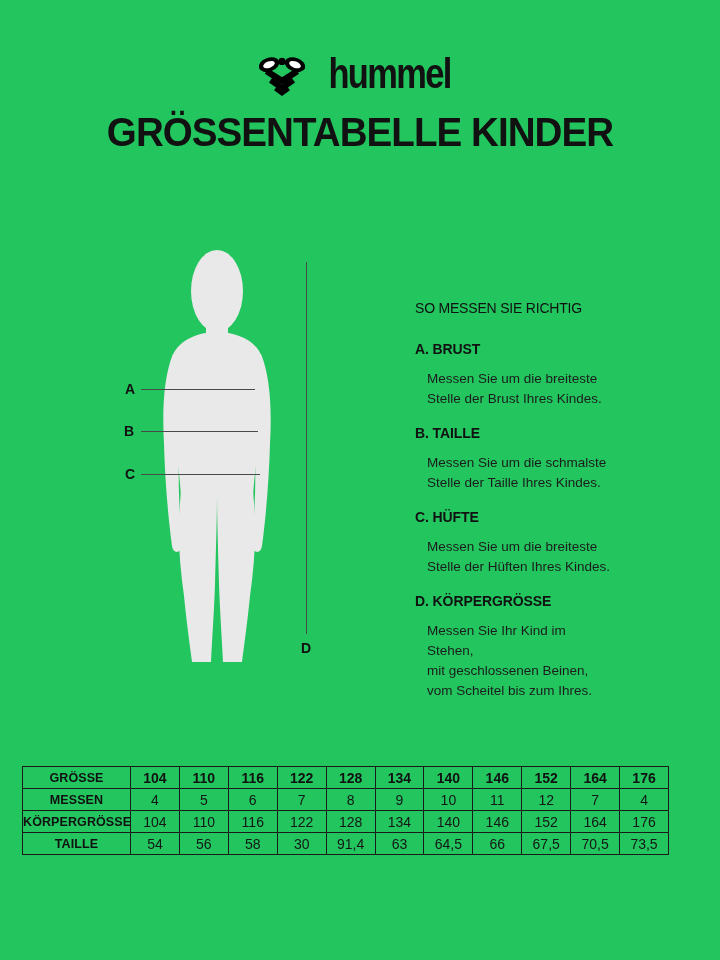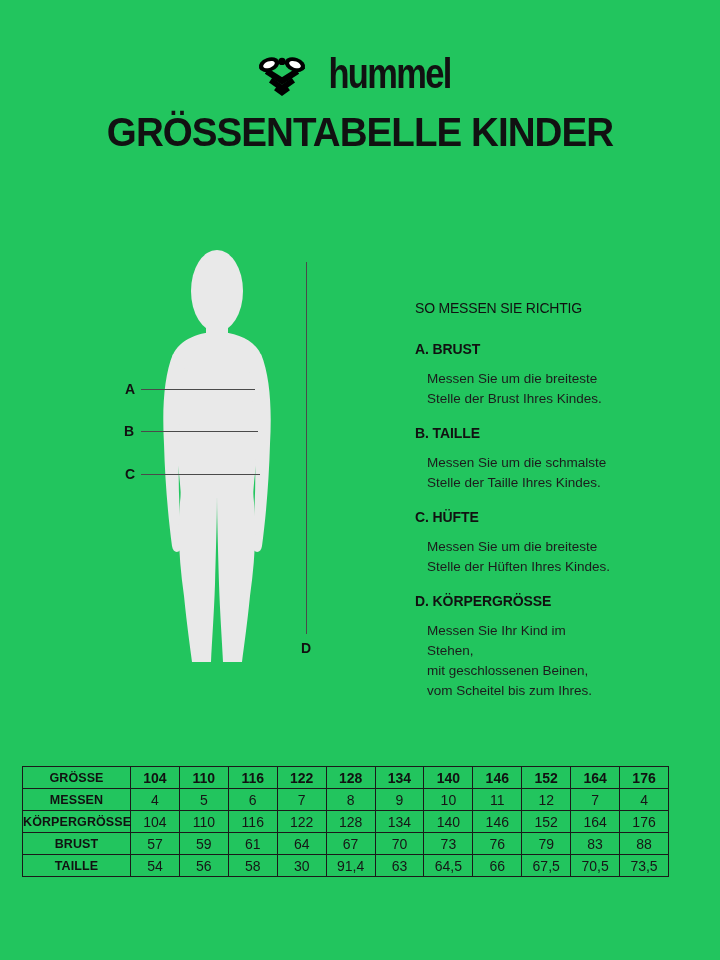--- a/index.html
+++ b/index.html
@@ -251,34 +251,20 @@
           <td>122</td>
           <td>128</td>
           <td>134</td>
           <td>140</td>
           <td>146</td>
           <td>152</td>
           <td>164</td>
           <td>176</td>
         </tr>
         <tr>
-          <th>BRUST</th>
-          <td>57</td>
-          <td>59</td>
-          <td>61</td>
-          <td>64</td>
-          <td>67</td>
-          <td>70</td>
-          <td>73</td>
-          <td>76</td>
-          <td>79</td>
-          <td>83</td>
-          <td>88</td>
-        </tr>
-        <tr>
           <th>TAILLE</th>
           <td>54</td>
           <td>56</td>
           <td>58</td>
           <td>30</td>
           <td>91,4</td>
           <td>63</td>
           <td>64,5</td>
           <td>66</td>
           <td>67,5</td>

